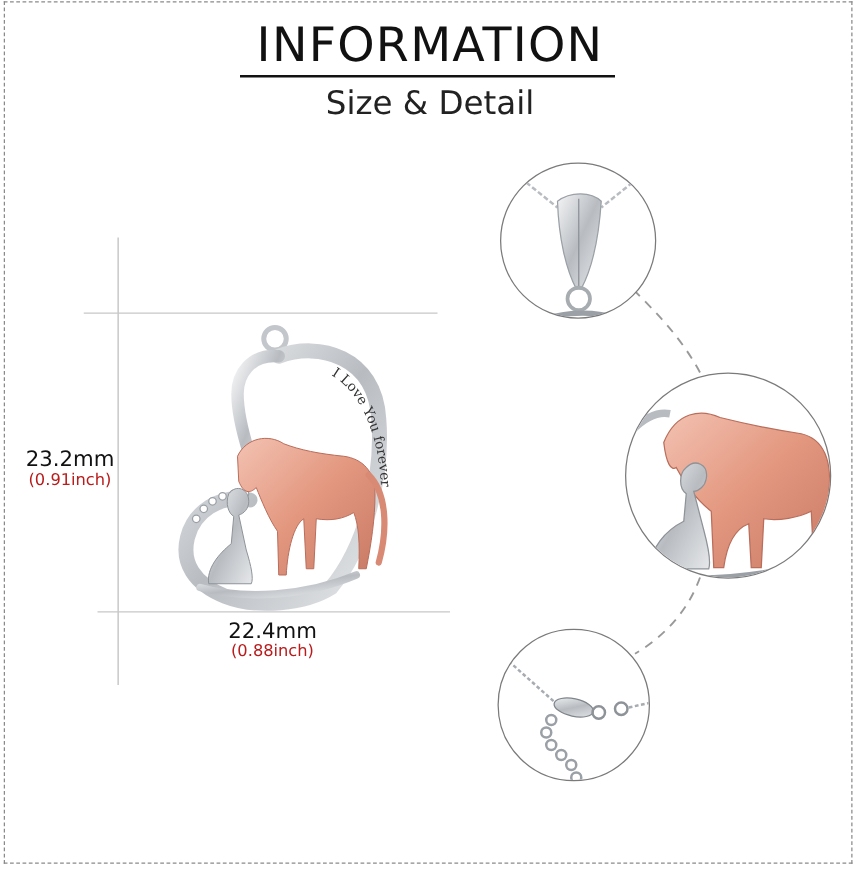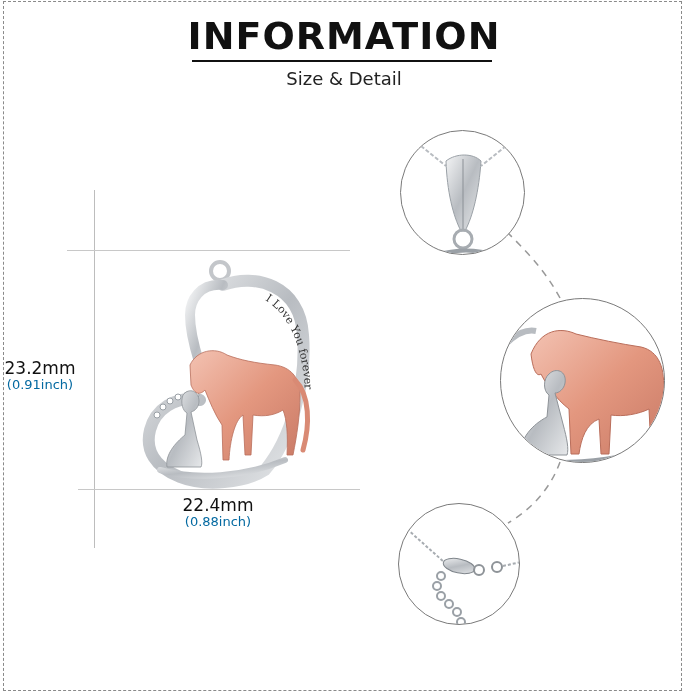--- a/index.html
+++ b/index.html
@@ -1,27 +1,27 @@
 <!DOCTYPE html>
 <html><head>
   <meta charset="utf-8">
   <style>
     html, body { margin: 0; padding: 0; background: #ffffff; }
     body { width: 688px; height: 695px; position: relative; overflow: hidden; font-family: "DejaVu Sans", sans-serif; color: #111; }
     .frame { position: absolute; left: 3px; top: 1px; width: 679px; height: 690px; border: 1px dashed #8a8a8a; box-sizing: border-box; }
-    .title { position: absolute; left: 0; width: 688px; top: 14px; text-align: center; font-size: 38px; letter-spacing: 1px; font-weight: 700; color: #111; }
+    .title { position: absolute; left: 0; width: 688px; top: 14px; text-align: center; font-size: 38px; letter-spacing: 1px; font-weight: 400; color: #111; }
     .title-rule { position: absolute; left: 192px; top: 60px; width: 300px; height: 2px; background: #111; }
-    .subtitle { position: absolute; left: 0; width: 688px; top: 68px; text-align: center; font-size: 18px; color: #222; }
+    .subtitle { position: absolute; left: 0; width: 688px; top: 68px; text-align: center; font-size: 26px; color: #222; }
     .guide-v { position: absolute; left: 94px; top: 190px; width: 1px; height: 358px; background: #bdbdbd; }
     .guide-h1 { position: absolute; left: 67px; top: 250px; width: 283px; height: 1px; background: #c8c8c8; }
     .guide-h2 { position: absolute; left: 78px; top: 489px; width: 282px; height: 1px; background: #c8c8c8; }
     .dim { position: absolute; text-align: center; line-height: 1.05; }
     .dim .mm { font-size: 17px; color: #111; }
-    .dim .inch { font-size: 13px; color: #0369a1; }
-    .dim-h { left: 0; top: 360px; width: 80px; }
+    .dim .inch { font-size: 13px; color: #b91c1c; }
+    .dim-h { left: 16px; top: 360px; width: 80px; }
     .dim-w { left: 168px; top: 497px; width: 100px; }
     .pendant { position: absolute; left: 105px; top: 255px; width: 250px; height: 235px; }
     .circle { position: absolute; border: 1px solid #7a7a7a; border-radius: 50%; background: #fff; overflow: hidden; box-sizing: border-box; }
     .c1 { left: 400px; top: 130px; width: 125px; height: 125px; }
     .c2 { left: 500px; top: 298px; width: 165px; height: 165px; }
     .c3 { left: 398px; top: 503px; width: 122px; height: 122px; }
     .connectors { position: absolute; left: 0; top: 0; width: 688px; height: 695px; pointer-events: none; }
   </style>
 </head>
 <body>

